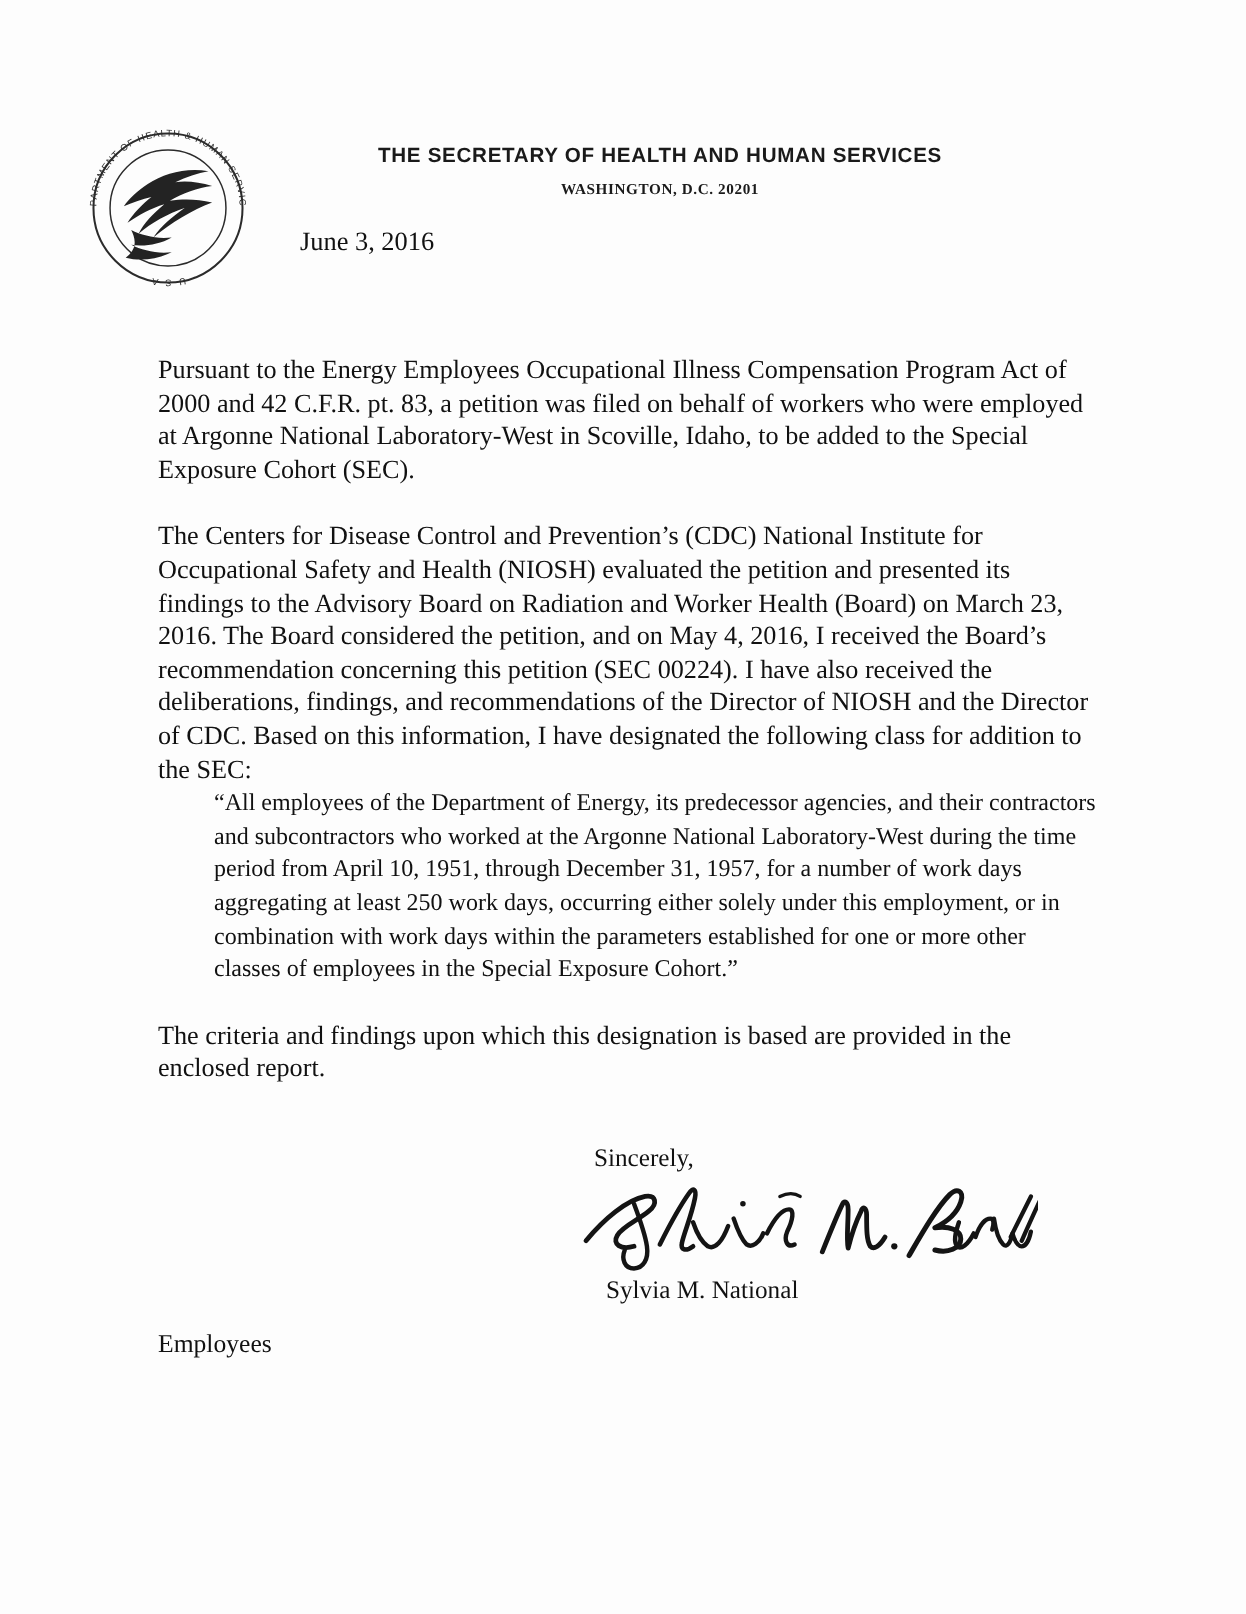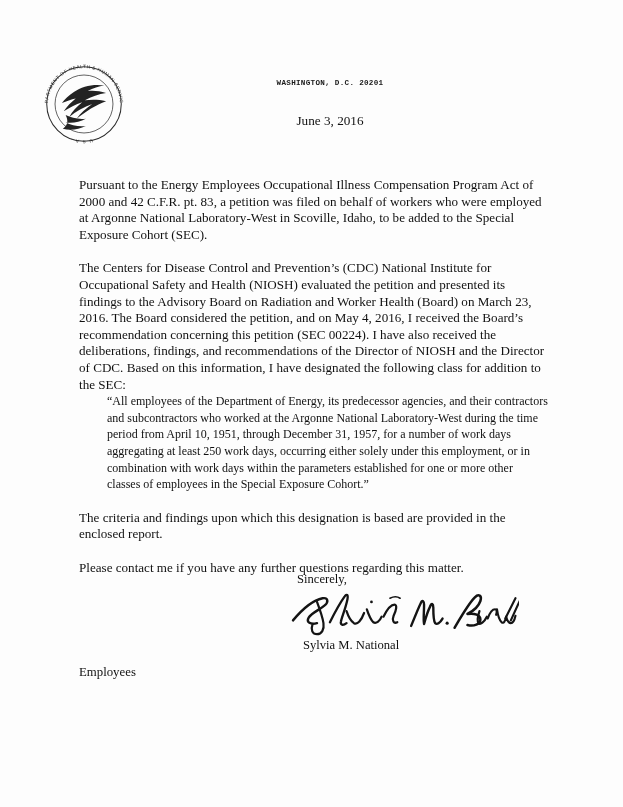--- a/index.html
+++ b/index.html
@@ -44,33 +44,33 @@
     text-align: center;
   }
   .masthead-title {
     font-family: "Liberation Sans", sans-serif;
     font-weight: bold;
     font-size: 10.3px;
     letter-spacing: 0.35px;
     color: #1a1a1a;
   }
   .masthead-sub {
-    font-family: Liberation Mono, monospace;
+    font-family: Liberation Serif, serif;
     font-weight: bold;
     font-size: 7.6px;
     letter-spacing: 0.3px;
     margin-top: 6px;
     color: #1a1a1a;
   }
   .date-line {
     position: absolute;
     left: 150px;
     top: 55px;
     width: 360px;
-    text-align: center;
+    text-align: left;
     font-size: 13.2px;
   }
 
   
   .body-block {
     position: absolute;
     left: 79px;
     top: 160px;
     width: 470px;
   }
@@ -150,39 +150,39 @@
         </text>
 
         <g fill="#232323">
           <path d="M72 30 C60 28 48 31 39 37 C33 41 29 45 26 49 C31 47 36 45 41 44 C36 48 31 53 28 58 C34 54 41 50 48 48 C42 53 37 58 34 64 C41 58 50 53 59 50 C52 55 46 60 42 66 C52 58 63 51 74 47 C66 45 58 45 51 46 C58 42 66 39 74 38 C67 36 60 35 54 36 C60 33 66 31 72 30 Z"></path>
           <path d="M30 62 C36 65 44 67 52 66 C45 70 37 71 30 70 C36 73 44 75 52 74 C44 78 35 79 27 77 C34 72 32 66 30 62 Z"></path>
         </g>
       </svg>
     </div>
 
     <div class="masthead">
+      <div class="masthead-title">THE SECRETARY OF HEALTH AND HUMAN SERVICES</div>
       <div class="masthead-sub">WASHINGTON, D.C.  20201</div>
     </div>
 
     <div class="date-line">June 3, 2016</div>
   </div>
 
   <div class="body-block">
 
 
 
     <p class="para">Pursuant to the Energy Employees Occupational Illness Compensation Program Act of 2000 and 42 C.F.R. pt. 83, a petition was filed on behalf of workers who were employed at Argonne National Laboratory-West in Scoville, Idaho, to be added to the Special Exposure Cohort (SEC).</p>
 
     <p class="para">The Centers for Disease Control and Prevention’s (CDC) National Institute for Occupational Safety and Health (NIOSH) evaluated the petition and presented its findings to the Advisory Board on Radiation and Worker Health (Board) on March 23, 2016.  The Board considered the petition, and on May 4, 2016, I received the Board’s recommendation concerning this petition (SEC 00224).  I have also received the deliberations, findings, and recommendations of the Director of NIOSH and the Director of CDC.  Based on this information, I have designated the following class for addition to the SEC:</p>
 
     <div class="quote">“All employees of the Department of Energy, its predecessor agencies, and their contractors and subcontractors who worked at the Argonne National Laboratory-West during the time period from April 10, 1951, through December 31, 1957, for a number of work days aggregating at least 250 work days, occurring either solely under this employment, or in combination with work days within the parameters established for one or more other classes of employees in the Special Exposure Cohort.”</div>
 
     <p class="para">The criteria and findings upon which this designation is based are provided in the enclosed report.</p>
 
-    <p class="para">Please contact me if you have any further questions regarding this matter.</p>
   </div>
 
   <div class="sign-block">
     <div class="sincerely">Sincerely,</div>
 
     <div class="signature">
       <svg viewBox="0 0 250 52" width="236" height="48" aria-hidden="true">
         <g fill="none" stroke="#141414" stroke-linecap="round" stroke-linejoin="round">
 
           <path d="M8 34 C18 22 30 12 40 10 C46 9 47 14 42 18 C36 23 28 26 25 31 C22 36 27 39 34 37" stroke-width="2.6"></path>

